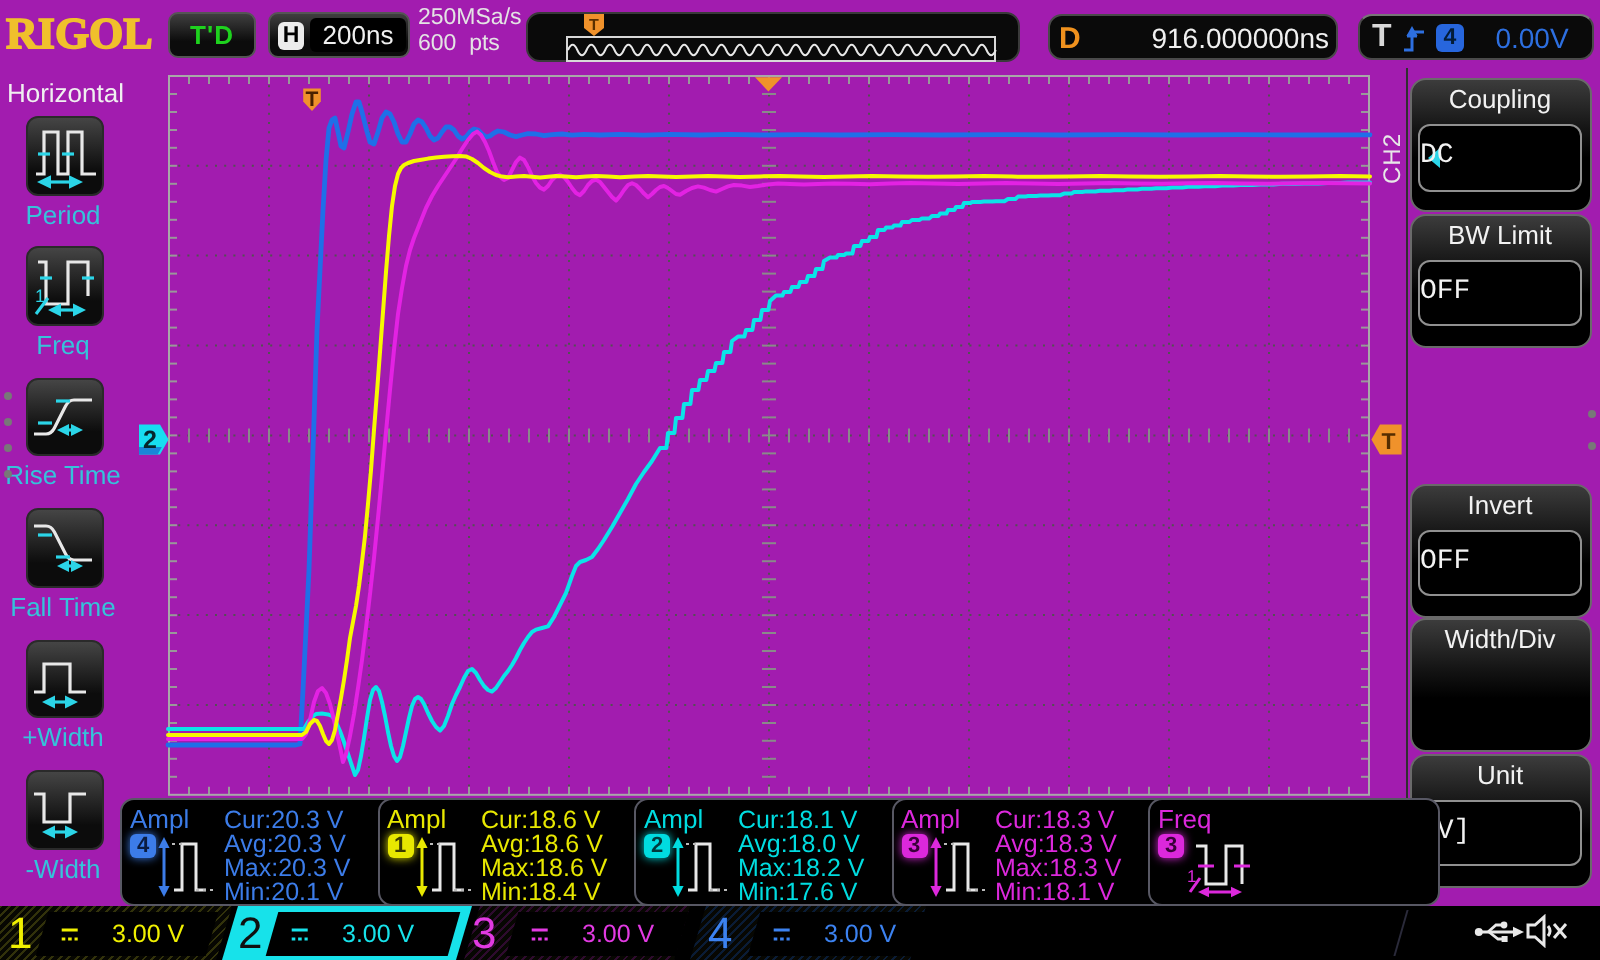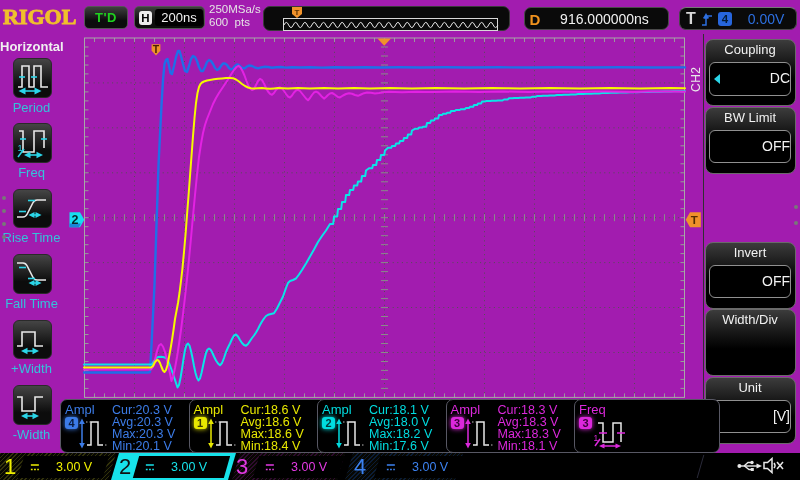--- a/index.html
+++ b/index.html
@@ -16,44 +16,44 @@
 #hbadge { position:absolute; left:4px; top:4px; width:13px; height:14px; background:#ececec;
  border-radius:3px; color:#000; font-weight:bold; font-size:11.5px; text-align:center; line-height:14px; }
 #htime { position:absolute; left:20px; top:2px; width:48px; height:17.5px; text-align:center; color:#f0f0f0;
  font-size:13px; line-height:18px; background:#000; border-radius:3px; }
 #rate { position:absolute; left:209px; top:3px; color:#e4e4e4; font-size:11.5px; line-height:13px; }
 #membox { position:absolute; left:263px; top:6px; width:247px; height:25px; background:#0a0a0a;
  border:1px solid #3a3a3a; border-radius:7px; }
 #dbox { position:absolute; left:523.5px; top:6.5px; width:145.5px; height:23.5px; background:#0a0a0a;
  border:1px solid #4a4a4a; border-radius:7px; }
 #dbox b { position:absolute; left:5px; top:3px; color:#f0921e; font-size:15px; }
-#dbox span { position:absolute; left:20px; width:120px; text-align:center; top:0; color:#f0f0f0;
+#dbox span { position:absolute; left:20px; width:120px; text-align:right; top:0; color:#f0f0f0;
  font-size:14px; line-height:22px; }
 #tbox2 { position:absolute; left:679px; top:6.5px; width:117.5px; height:23.5px; background:#0a0a0a;
  border:1px solid #4a4a4a; border-radius:7px; border-top-color:#777; }
 #tbox2 b { position:absolute; left:6px; top:2.5px; color:#d8d8d8; font-size:16px; }
 #t4 { position:absolute; left:38px; top:4.5px; width:14px; height:14px; background:#2766dd;
  border-radius:3px; color:#031c38; font-weight:bold; font-size:11.5px; text-align:center; line-height:14px; }
 #tlev { position:absolute; left:60px; top:0; width:52px; text-align:center; color:#2d6fe0;
  font-size:14px; line-height:22px; }
 
-#hor { position:absolute; left:0; top:39px; width:62px; text-align:left; color:#f0f0f0; font-size:13px;font-weight:bold; }
+#hor { position:absolute; left:0; top:39px; width:62px; text-align:right; color:#f0f0f0; font-size:13px; }
 .lb { position:absolute; left:12.5px; width:39px; height:39.5px; border-radius:6px;
  background:linear-gradient(#454545,#0c0c0c 70%); border:1px solid #2a2a2a; }
 .ll { position:absolute; left:0; width:63px; text-align:center; color:#35c3da; font-size:13px; }
 .dot { position:absolute; width:3.5px; height:3.5px; border-radius:2px; background:#787878; }
 
 #ch2v { position:absolute; left:689px; top:61px; width:14px; height:37px; color:#e8e8e8; font-size:12px;
  writing-mode:vertical-rl; transform:rotate(180deg); text-align:center; letter-spacing:0.5px; }
 .ms { position:absolute; left:704.5px; width:91px; height:67px; border:1px solid #6a6a6a; border-radius:8px;
  background:linear-gradient(#3c3c3c,#141414 38%,#000 60%); }
 .mlab { text-align:center; color:#f2f2f2; font-size:13px; padding-top:2px; }
 .mbtn { position:absolute; left:3.5px; top:22px; width:82px; height:33.5px; background:#000;
  border:1.5px solid #909090; border-radius:6px; color:#f2f2f2; font-size:14px; }
-.mbtn span { position:absolute; left:0; right:0; top:0; bottom:0; text-align:right; line-height:31px; }
+.mbtn span { position:absolute; left:0; right:0; top:0; bottom:0; text-align:left; line-height:31px;font-family:Liberation Mono, monospace; }
 .marr { position:absolute; left:4px; top:11px; width:0; height:0;
  border:5px solid transparent; border-right:6.5px solid #2bd5e8; border-left:none; }
 
 .pan { position:absolute; top:399px; width:146px; height:53.5px; background:#000;
  border:1.5px solid #585864; border-radius:7px; }
 .plab { position:absolute; left:4px; top:2px; font-size:13px; }
 .pnum { position:absolute; left:4px; top:16.5px; width:13px; height:12px; border-radius:3px;
  font-size:11px; font-weight:bold; text-align:center; line-height:12px; }
 .pic { position:absolute; left:16px; top:17px; }
 .prows { position:absolute; left:51px; top:3.5px; font-size:12.5px; line-height:12.3px; white-space:nowrap; }

